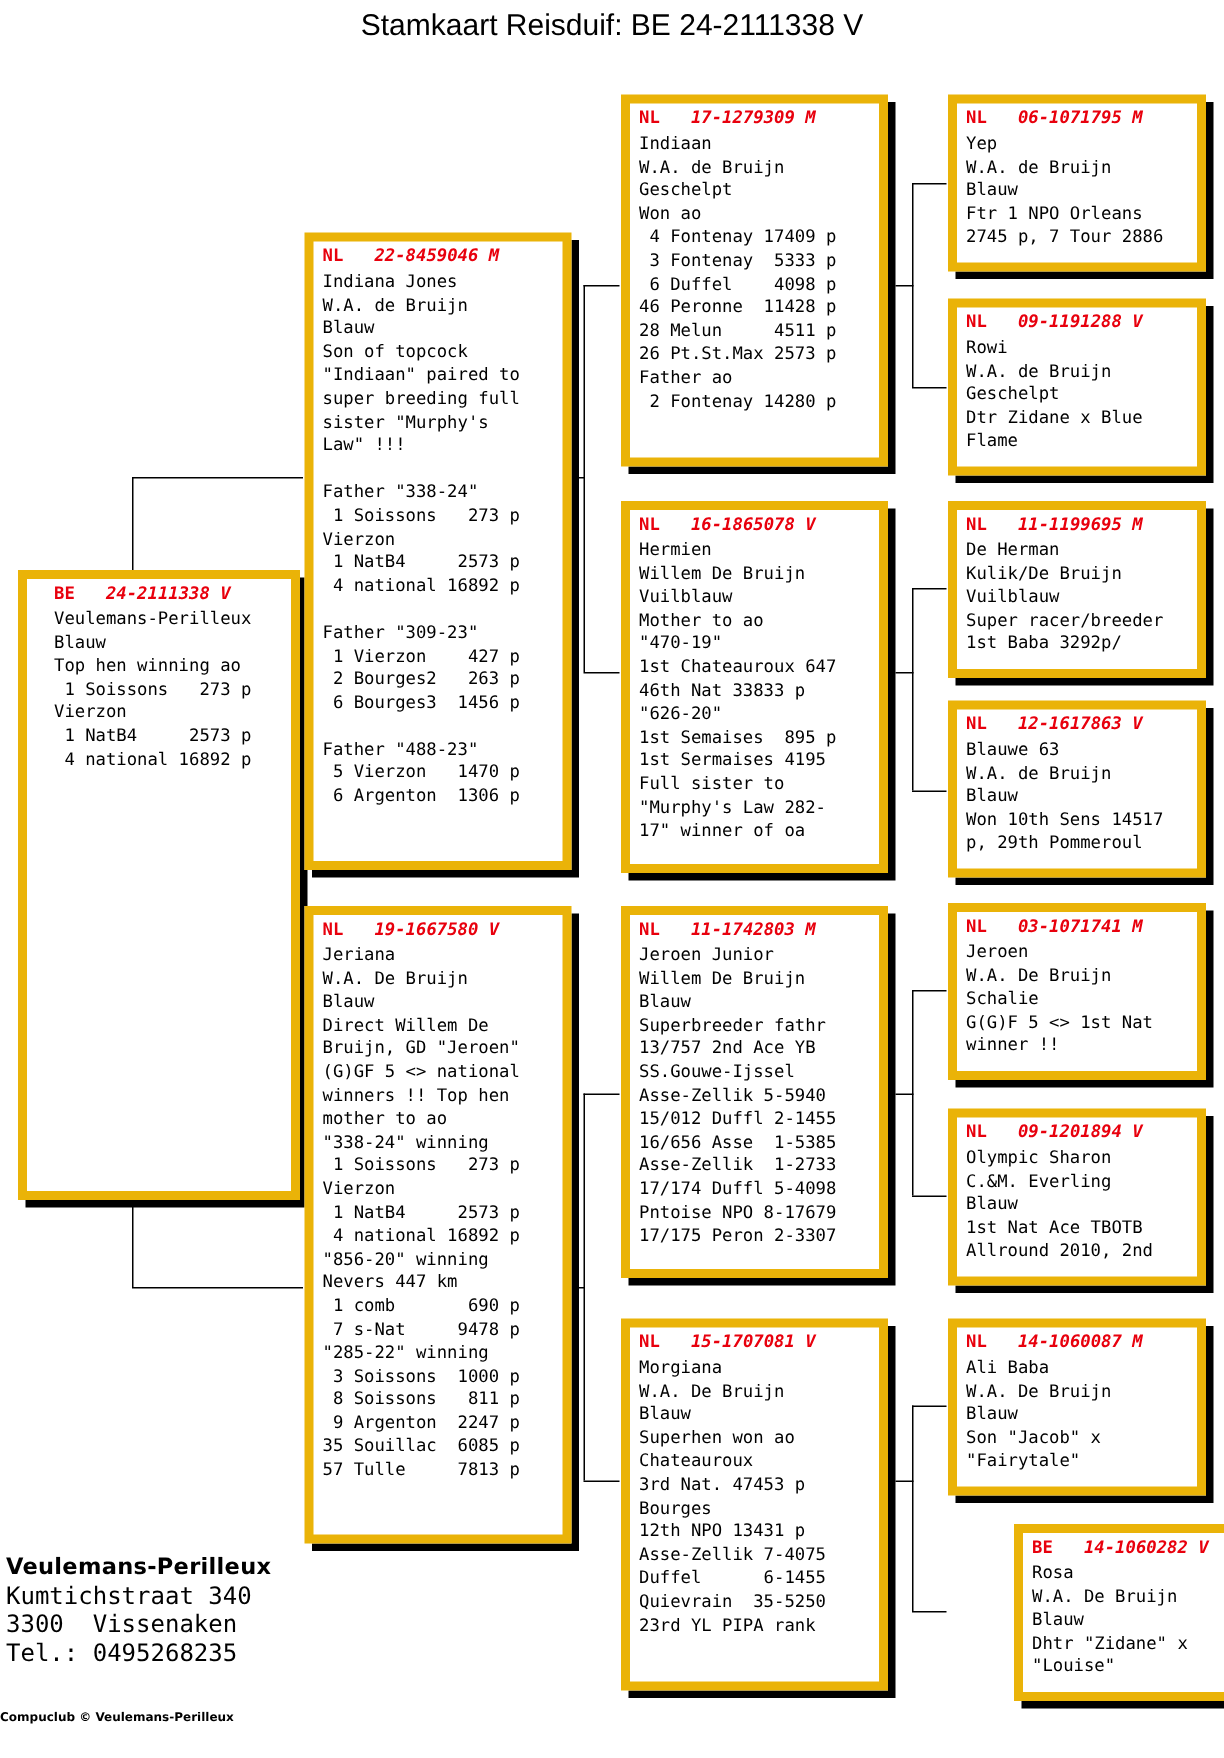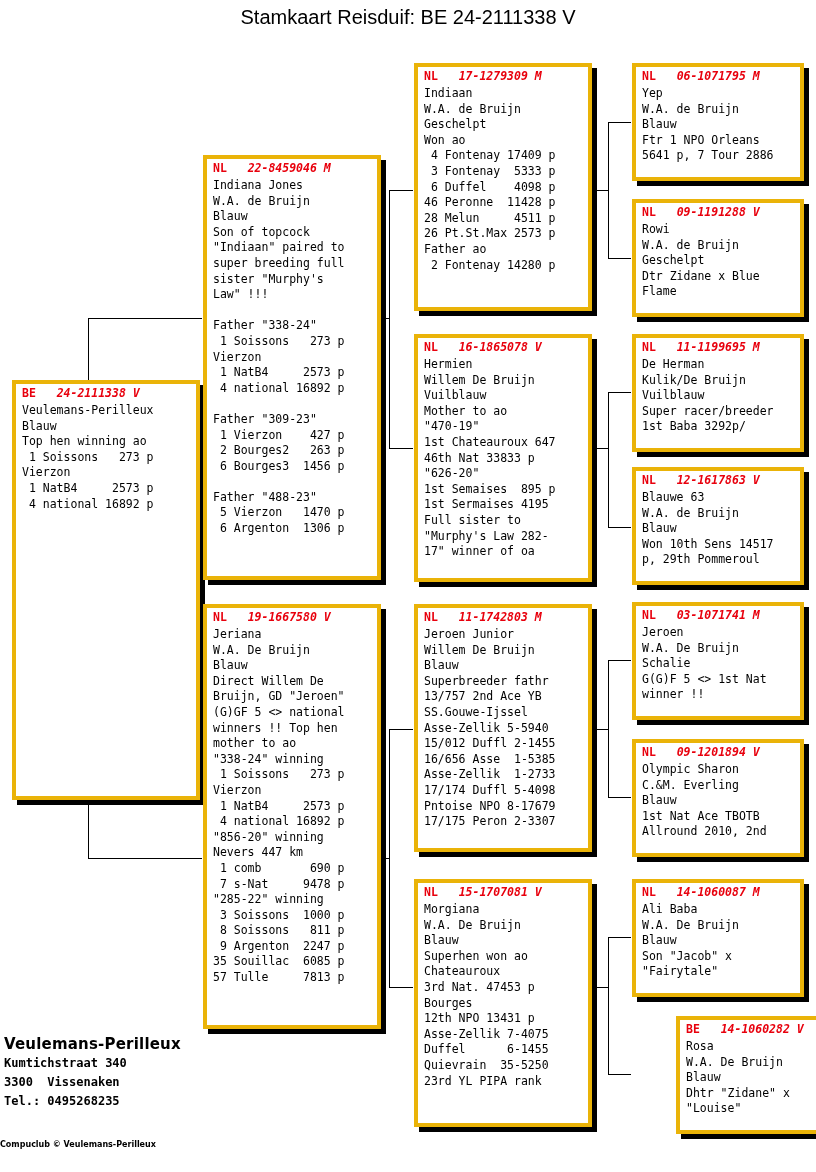--- a/index.html
+++ b/index.html
@@ -19,21 +19,21 @@
     font-family:"Liberation Sans","DejaVu Sans",sans-serif;
     font-size:20px;
     color:#000;
     letter-spacing:0px;
   }
 
   
   .box{
     position:absolute;
     background:#ffffff;
-    border:4px solid #eab308;
+    border:6px solid #eab308;
     box-sizing:border-box;
     box-shadow:5px 5px 0 0 #000000;
     overflow:hidden;
   }
   .box .ring{
     font-family:"DejaVu Sans Mono","Liberation Mono",monospace;
     font-weight:bold;
     font-style:italic;
     color:#e8000d;
     font-size:11.5px;
@@ -59,21 +59,21 @@
   
   .owner{
     position:absolute;left:4px;top:1034px;width:300px;
   }
   .owner .oname{
     font-family:"DejaVu Sans","Liberation Sans",sans-serif;
     font-weight:bold;font-size:15px;color:#000;line-height:20px;
     letter-spacing:.2px;
   }
   .owner .oline{
-    font-size:12px;line-height:19px;color:#000;white-space:pre;font-weight:bold;
+    font-size:16px;line-height:19px;color:#000;white-space:pre;
   }
   .credit{
     position:absolute;left:0;top:1140px;width:812px;
     font-family:"DejaVu Sans","Liberation Sans",sans-serif;
     font-weight:bold;
     font-size:8px;color:#000;
   }
 </style>
 </head>
 <body>
@@ -110,21 +110,21 @@
   <div class="ln-h" style="left:597px;top:729px;width:12px;"></div>
   <div class="ln-v" style="left:608px;top:660px;height:137px;"></div>
   <div class="ln-h" style="left:608px;top:660px;width:23px;"></div>
   <div class="ln-h" style="left:608px;top:797px;width:23px;"></div>
 
   <div class="ln-h" style="left:597px;top:987px;width:12px;"></div>
   <div class="ln-v" style="left:608px;top:937px;height:137px;"></div>
   <div class="ln-h" style="left:608px;top:937px;width:23px;"></div>
   <div class="ln-h" style="left:608px;top:1074px;width:23px;"></div>
 
-  <div class="box" style="left:12px;top:380px;width:188px;height:420px;">
+  <div class="box" style="left:12px;top:380px;width:188px;height:420px;padding-left:12px;">
     <div class="ring"><span class="cc">BE</span>   <span>24-2111338 V</span></div>
     <div class="body"><span class="ln">Veulemans-Perilleux</span><span class="ln">Blauw</span><span class="ln">Top hen winning ao</span><span class="ln"> 1 Soissons   273 p</span><span class="ln">Vierzon</span><span class="ln"> 1 NatB4     2573 p</span><span class="ln"> 4 national 16892 p</span></div>
   </div>
 
   <div class="box" style="left:203px;top:155px;width:178px;height:425px;">
     <div class="ring"><span class="cc">NL</span>   <span>22-8459046 M</span></div>
     <div class="body"><span class="ln">Indiana Jones</span><span class="ln">W.A. de Bruijn</span><span class="ln">Blauw</span><span class="ln">Son of topcock</span><span class="ln">"Indiaan" paired to</span><span class="ln">super breeding full</span><span class="ln">sister "Murphy's</span><span class="ln">Law" !!!</span><span class="ln">&nbsp;</span><span class="ln">Father "338-24"</span><span class="ln"> 1 Soissons   273 p</span><span class="ln">Vierzon</span><span class="ln"> 1 NatB4     2573 p</span><span class="ln"> 4 national 16892 p</span><span class="ln">&nbsp;</span><span class="ln">Father "309-23"</span><span class="ln"> 1 Vierzon    427 p</span><span class="ln"> 2 Bourges2   263 p</span><span class="ln"> 6 Bourges3  1456 p</span><span class="ln">&nbsp;</span><span class="ln">Father "488-23"</span><span class="ln"> 5 Vierzon   1470 p</span><span class="ln"> 6 Argenton  1306 p</span></div>
   </div>
 
   <div class="box" style="left:203px;top:604px;width:178px;height:425px;">
@@ -147,21 +147,21 @@
     <div class="body"><span class="ln">Jeroen Junior</span><span class="ln">Willem De Bruijn</span><span class="ln">Blauw</span><span class="ln">Superbreeder fathr</span><span class="ln">13/757 2nd Ace YB</span><span class="ln">SS.Gouwe-Ijssel</span><span class="ln">Asse-Zellik 5-5940</span><span class="ln">15/012 Duffl 2-1455</span><span class="ln">16/656 Asse  1-5385</span><span class="ln">Asse-Zellik  1-2733</span><span class="ln">17/174 Duffl 5-4098</span><span class="ln">Pntoise NPO 8-17679</span><span class="ln">17/175 Peron 2-3307</span></div>
   </div>
 
   <div class="box" style="left:414px;top:879px;width:178px;height:248px;">
     <div class="ring"><span class="cc">NL</span>   <span>15-1707081 V</span></div>
     <div class="body"><span class="ln">Morgiana</span><span class="ln">W.A. De Bruijn</span><span class="ln">Blauw</span><span class="ln">Superhen won ao</span><span class="ln">Chateauroux</span><span class="ln">3rd Nat. 47453 p</span><span class="ln">Bourges</span><span class="ln">12th NPO 13431 p</span><span class="ln">Asse-Zellik 7-4075</span><span class="ln">Duffel      6-1455</span><span class="ln">Quievrain  35-5250</span><span class="ln">23rd YL PIPA rank</span></div>
   </div>
 
   <div class="box" style="left:632px;top:63px;width:172px;height:118px;">
     <div class="ring"><span class="cc">NL</span>   <span>06-1071795 M</span></div>
-    <div class="body"><span class="ln">Yep</span><span class="ln">W.A. de Bruijn</span><span class="ln">Blauw</span><span class="ln">Ftr 1 NPO Orleans</span><span class="ln">5641 p, 7 Tour 2886</span></div>
+    <div class="body"><span class="ln">Yep</span><span class="ln">W.A. de Bruijn</span><span class="ln">Blauw</span><span class="ln">Ftr 1 NPO Orleans</span><span class="ln">2745 p, 7 Tour 2886</span></div>
   </div>
 
   <div class="box" style="left:632px;top:199px;width:172px;height:118px;">
     <div class="ring"><span class="cc">NL</span>   <span>09-1191288 V</span></div>
     <div class="body"><span class="ln">Rowi</span><span class="ln">W.A. de Bruijn</span><span class="ln">Geschelpt</span><span class="ln">Dtr Zidane x Blue</span><span class="ln">Flame</span></div>
   </div>
 
   <div class="box" style="left:632px;top:334px;width:172px;height:118px;">
     <div class="ring"><span class="cc">NL</span>   <span>11-1199695 M</span></div>
     <div class="body"><span class="ln">De Herman</span><span class="ln">Kulik/De Bruijn</span><span class="ln">Vuilblauw</span><span class="ln">Super racer/breeder</span><span class="ln">1st Baba 3292p/</span></div>

